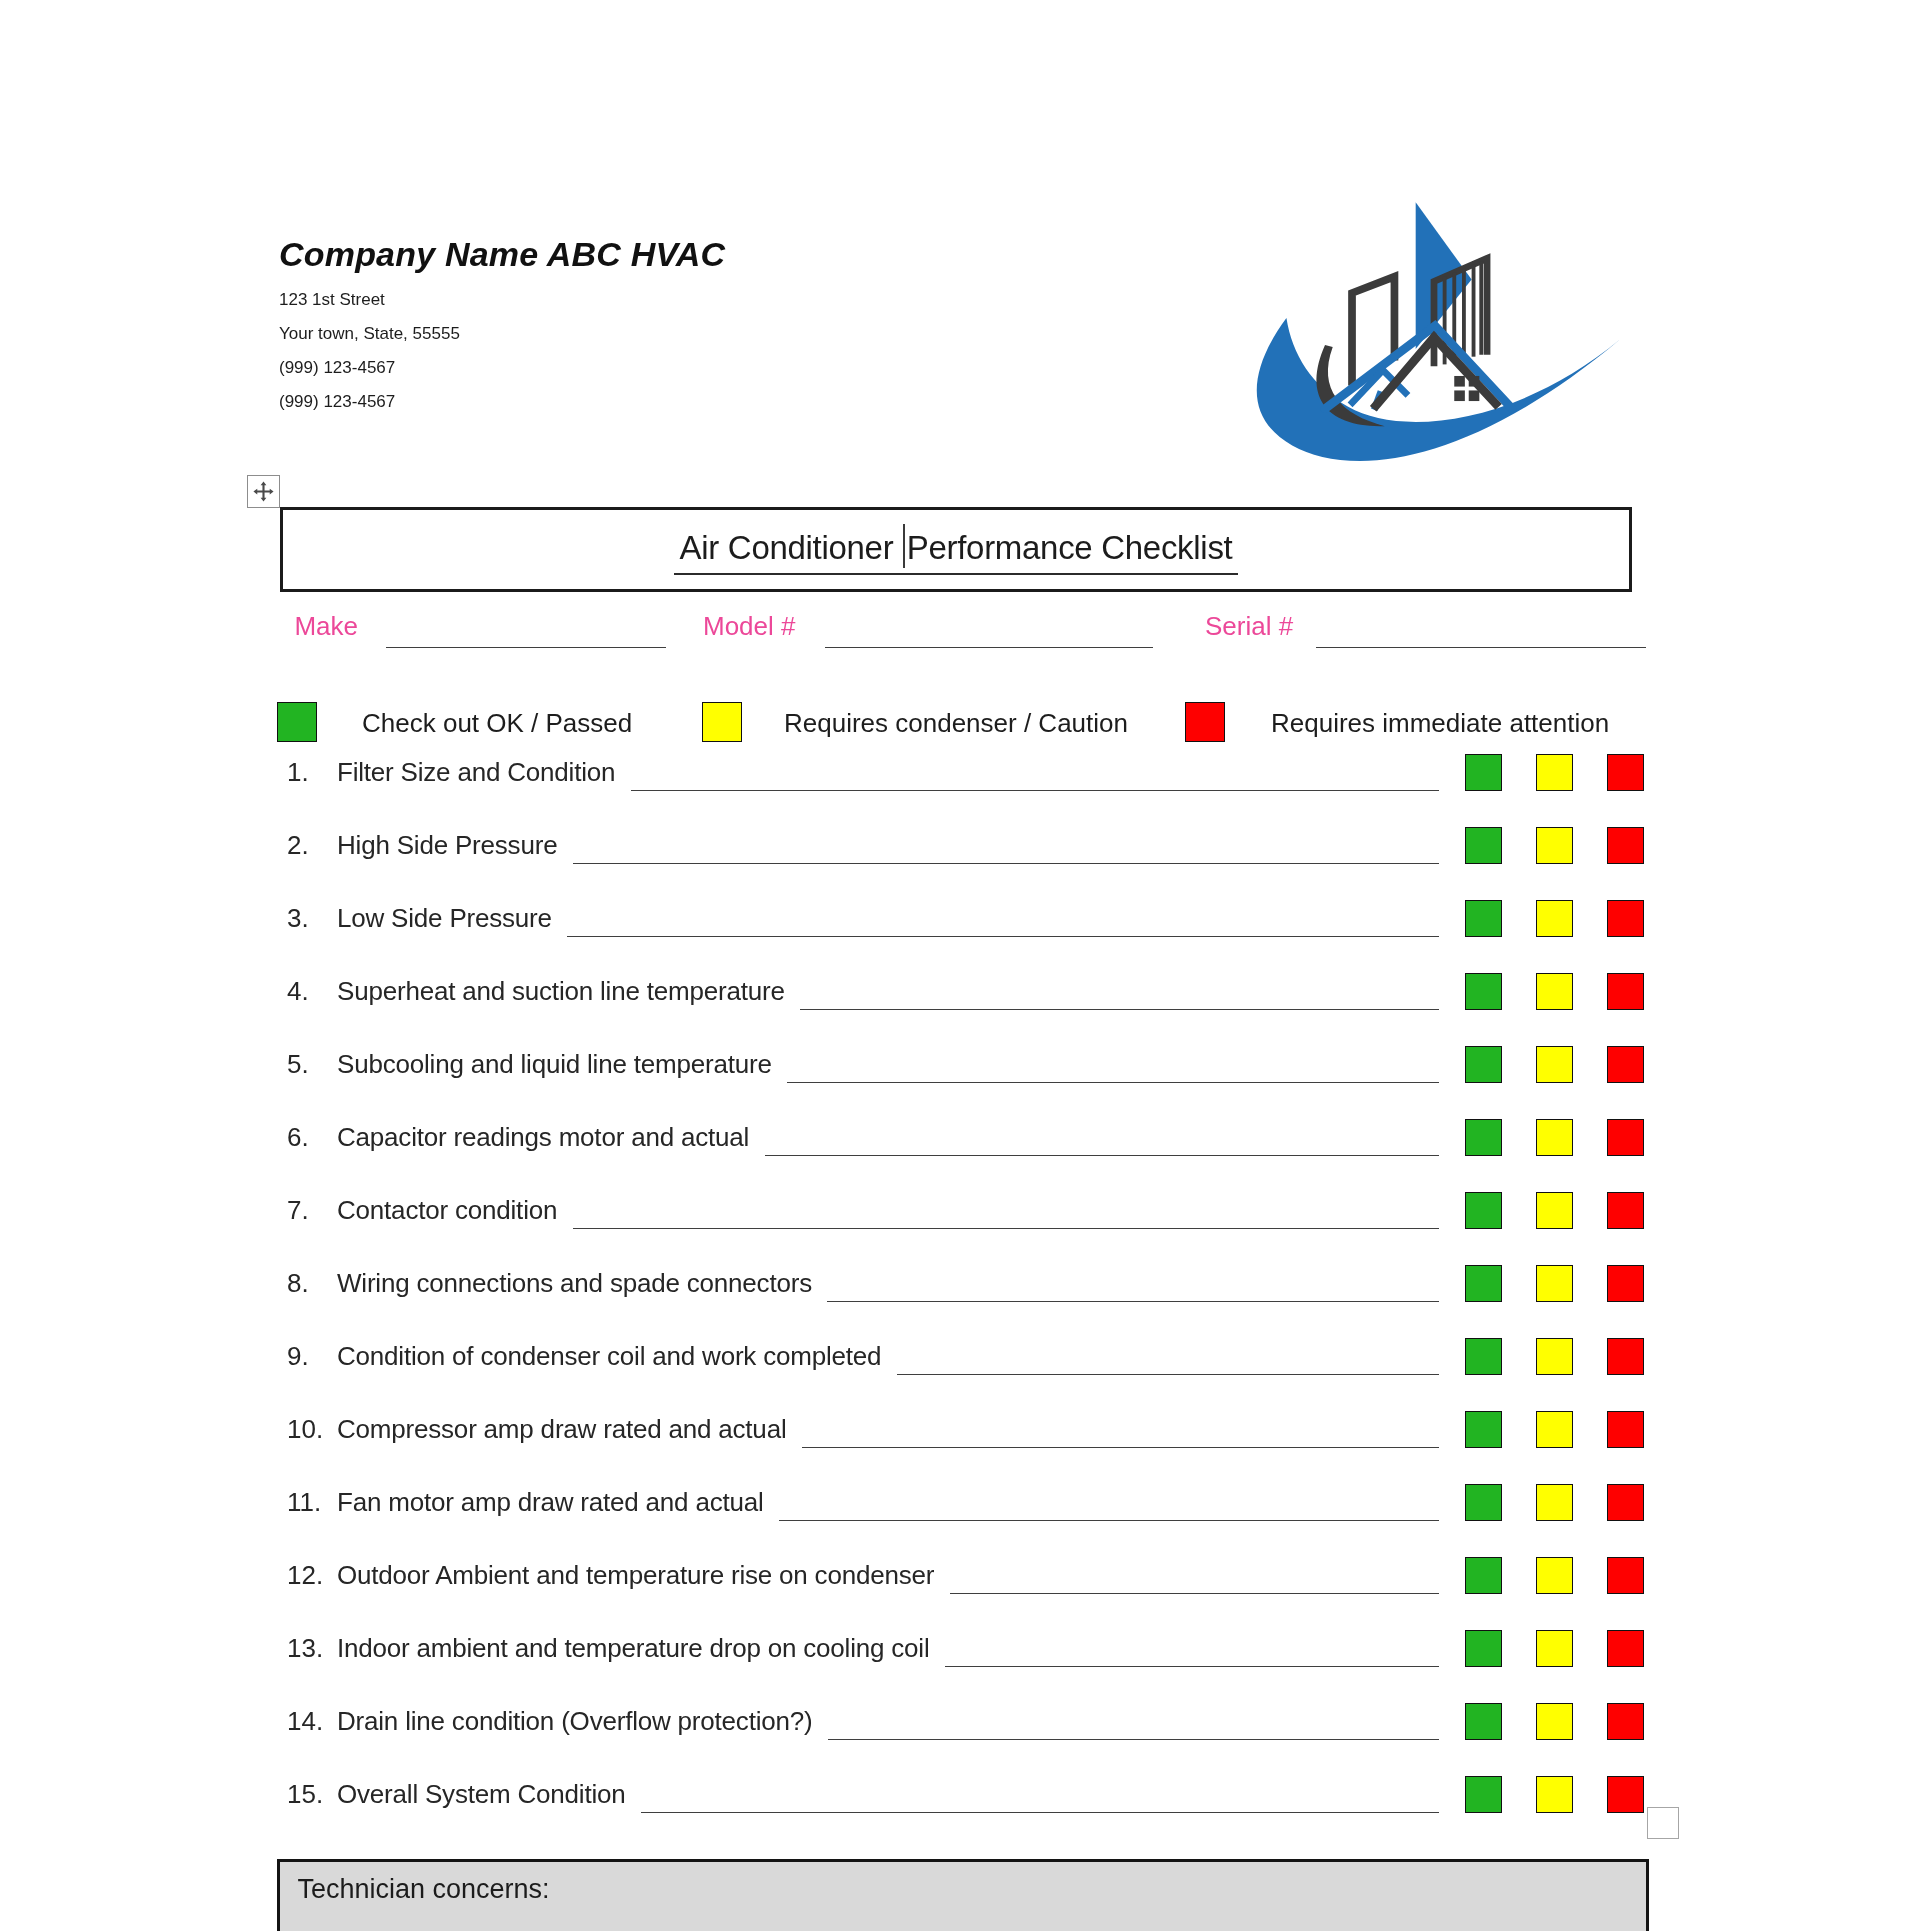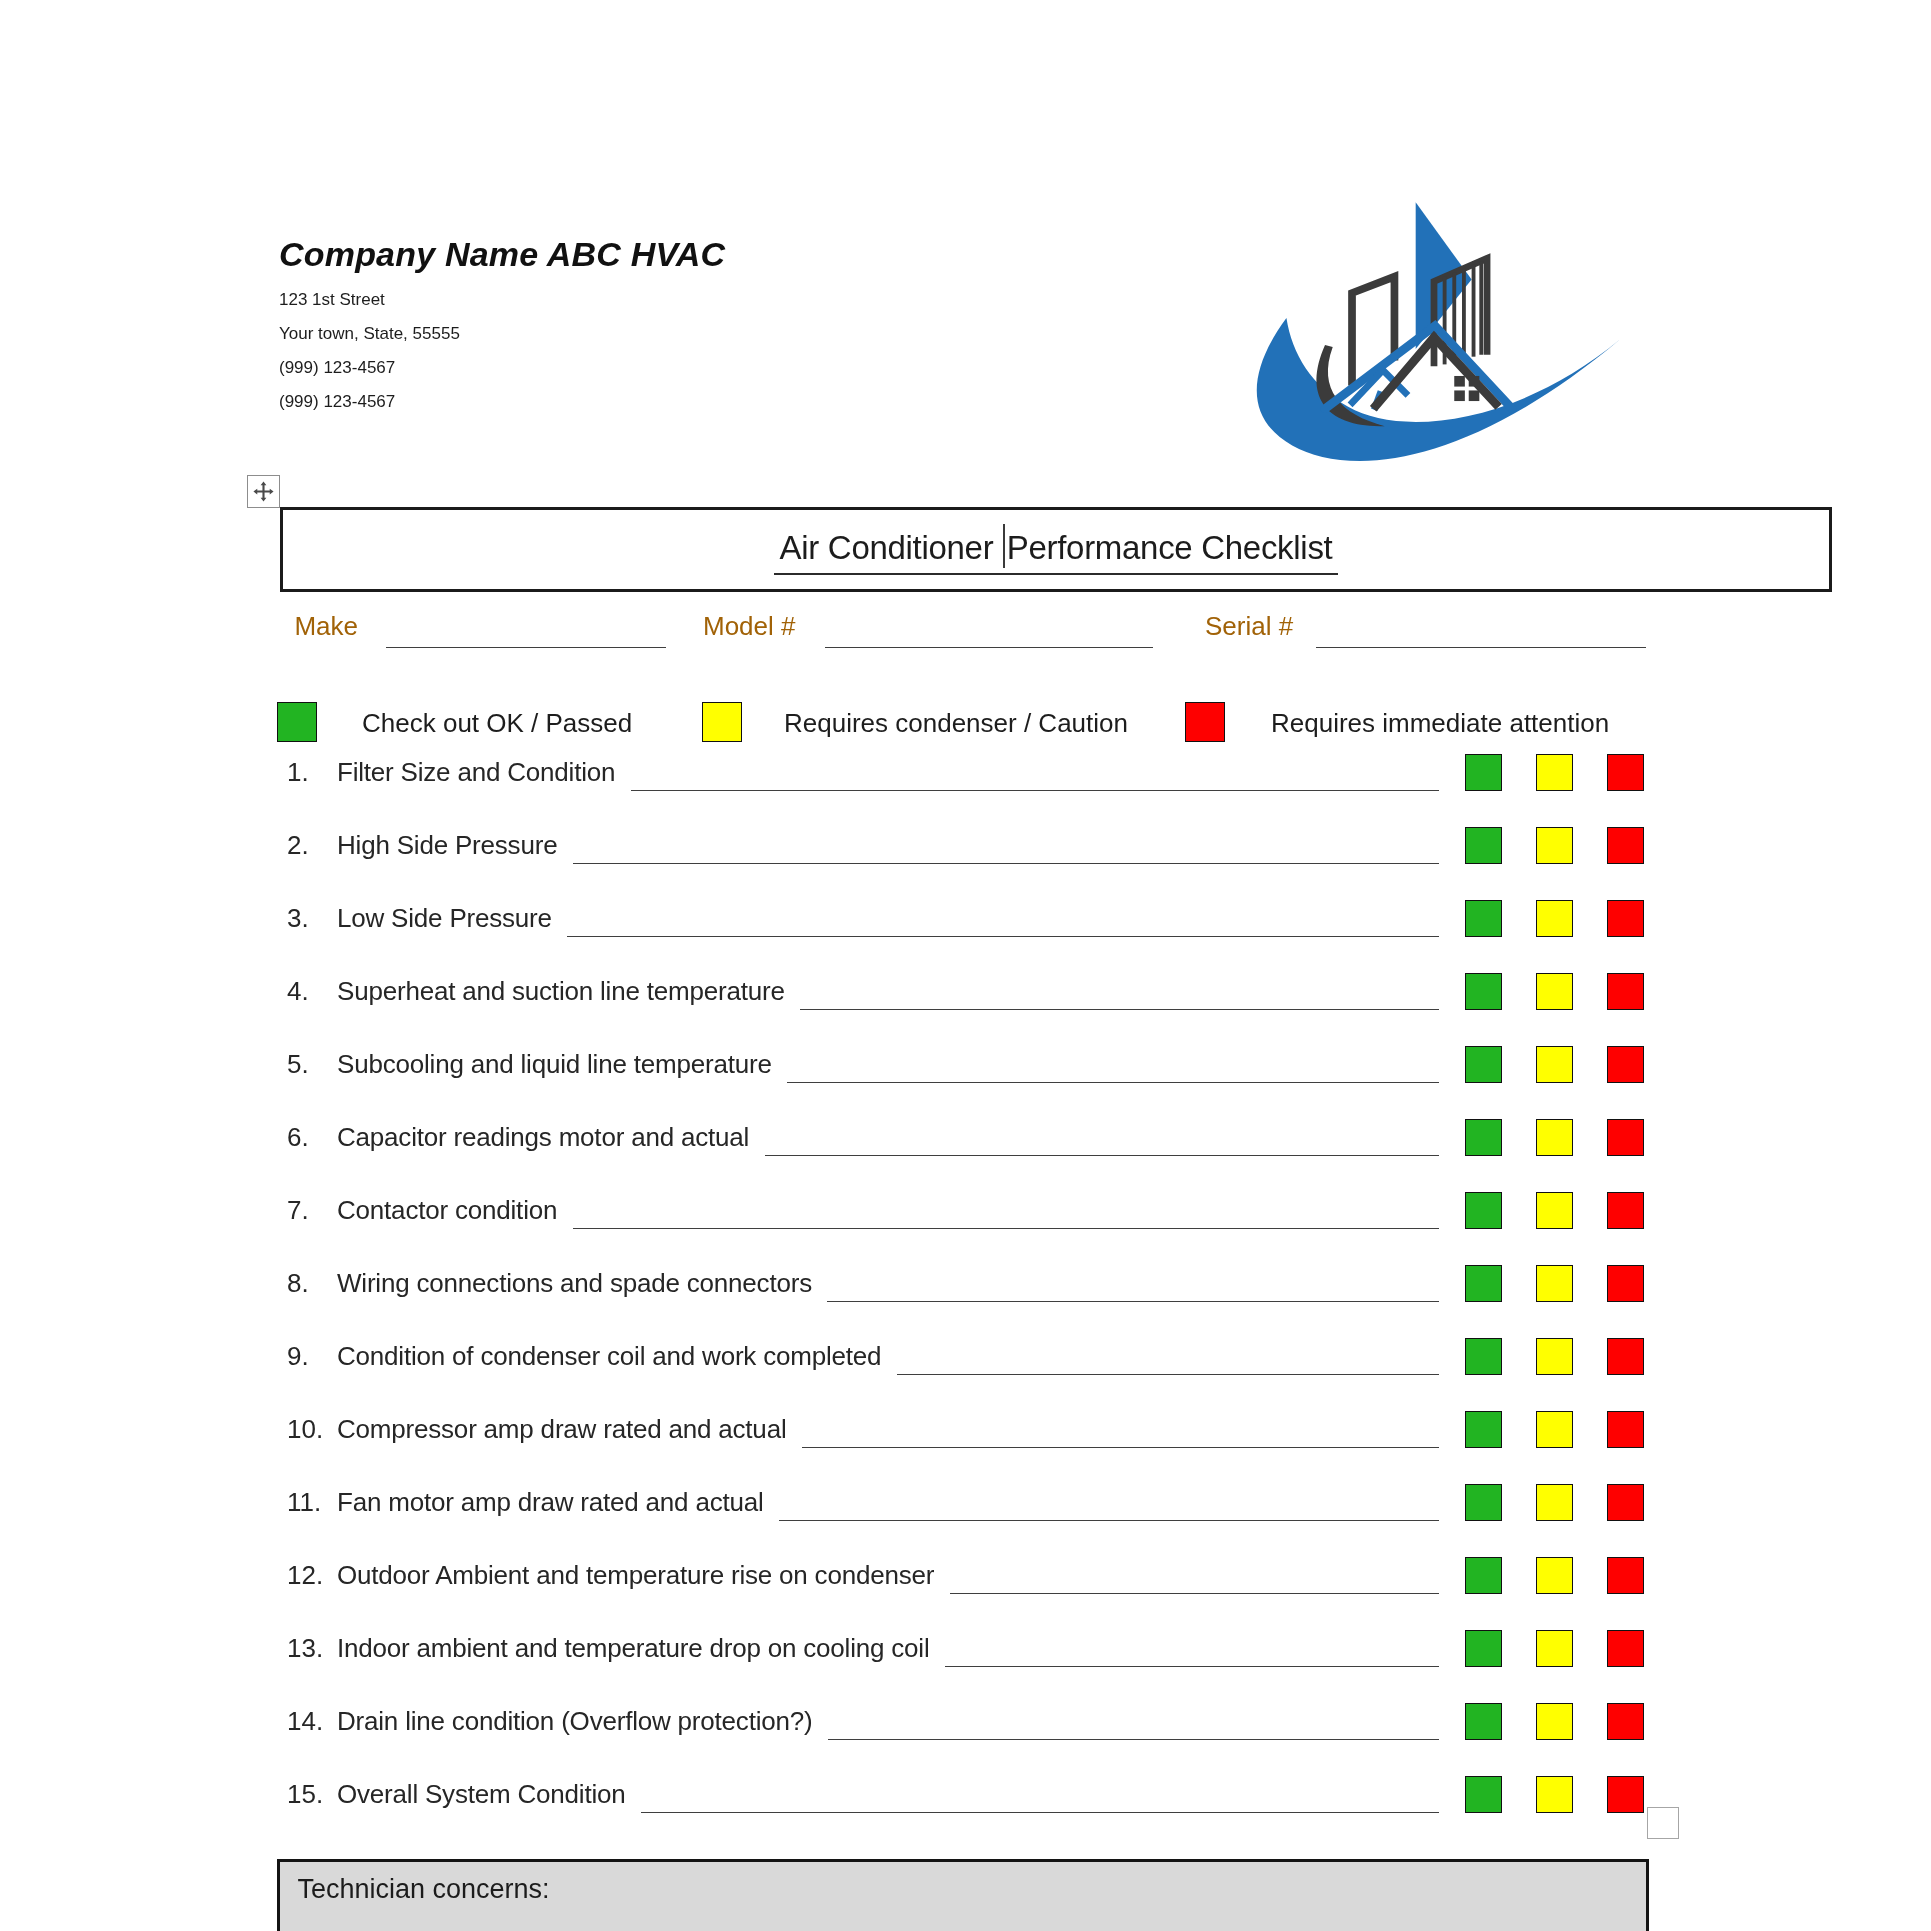--- a/index.html
+++ b/index.html
@@ -15,28 +15,28 @@
   
   .logo{position:absolute;left:1236px;top:185px;width:396px;height:299px;}
 
   
   .move-handle{position:absolute;left:247px;top:475px;width:33px;height:33px;border:1.9px solid #8d8d8d;
     background:#fff;box-sizing:border-box;display:flex;align-items:center;justify-content:center;}
   .resize-handle{position:absolute;left:1647px;top:1807px;width:32px;height:32px;border:1.9px solid #a6a6a6;
     background:#fff;box-sizing:border-box;}
 
   
-  .title-box{position:absolute;left:280px;top:507px;width:1552px;height:85px;border:3.9px solid #1b1b1b;
+  .title-box{position:absolute;left:280px;top:507px;width:1352px;height:85px;border:3.9px solid #1b1b1b;
     box-sizing:border-box;display:flex;align-items:center;justify-content:center;background:#fff;}
   .title-inner{font-size:33px;color:#1c1c1c;border-bottom:2.9px solid #2b2b2b;padding:0 5.8px 5.8px 5.8px;letter-spacing:-0.3px;}
   .caret{display:inline-block;width:1.9px;height:44px;background:#3a3a3a;vertical-align:-8.7px;margin:0 1.9px 0 9.7px;}
 
   
   .fields{position:absolute;left:277px;top:608px;width:1371px;height:44px;font-size:26px;}
-  .fld-lbl{position:absolute;top:2.9px;color:#a16207;}
+  .fld-lbl{position:absolute;top:2.9px;color:#ec4899;}
   .fld-line{position:absolute;top:0;height:39px;border-bottom:1.9px solid var(--line,#3f3f3f);}
 
   
   .legend{position:absolute;left:277px;top:674px;width:1371px;height:42px;font-size:26px;margin-top:28px;}
   .sq40{position:absolute;top:0;width:40px;height:40px;border:1.9px solid #111;box-sizing:border-box;}
   .legend-lbl{position:absolute;top:5.8px;color:#1d1d1d;}
   .swatch-green{background:var(--green,#22b422);}
   .swatch-yellow{background:var(--yellow,#ffff00);}
   .swatch-red{background:var(--red,#fe0000);}
 

